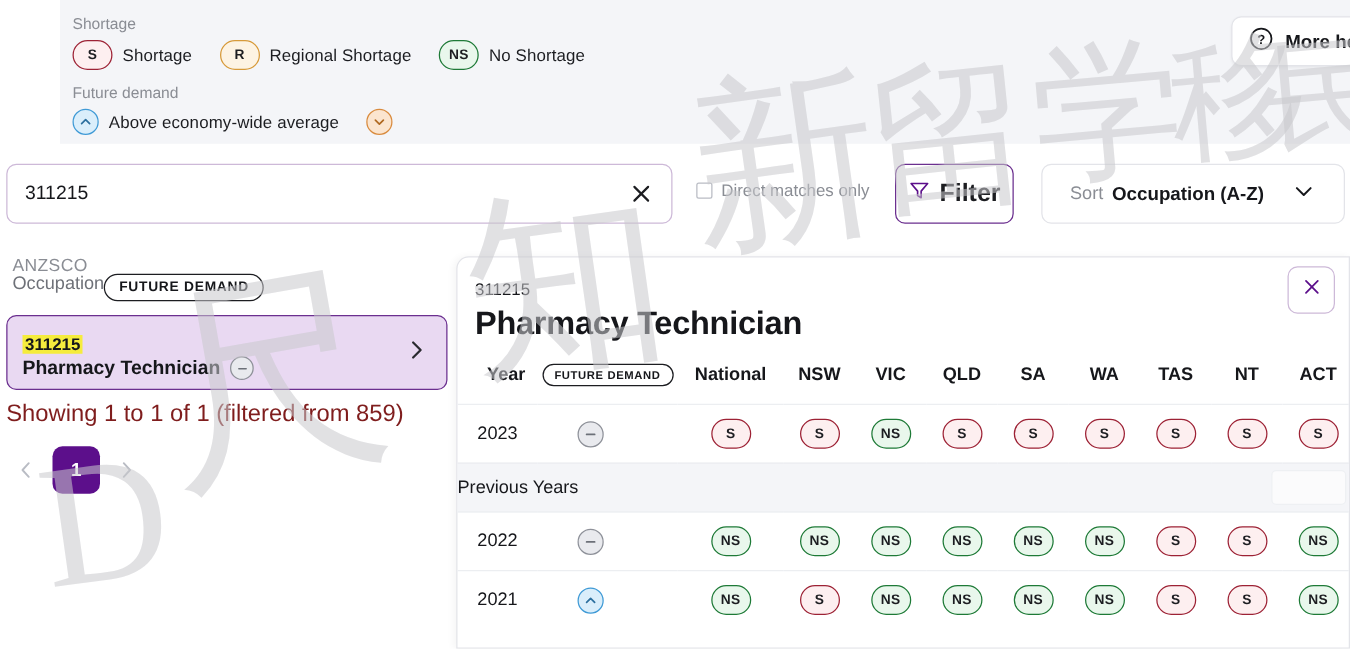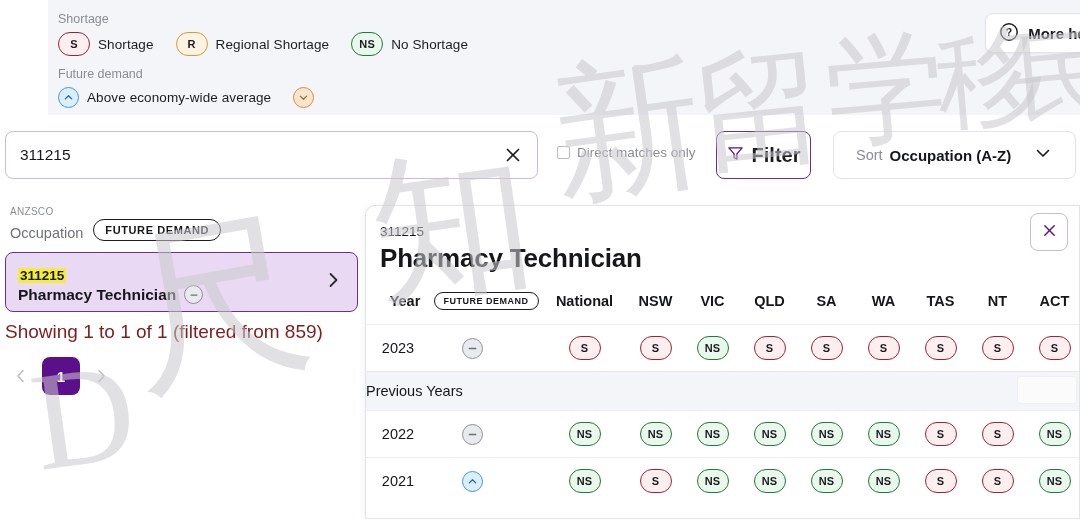--- a/index.html
+++ b/index.html
@@ -105,22 +105,22 @@
     display: flex; align-items: center; padding: 0 22px; cursor: pointer;
   }
   .sort-box .lbl { font-size: 14.5px; color: #8a8d94; margin-right: 7px; }
   .sort-box .val { font-size: 15px; font-weight: 700; color: #16171b; flex: 1; }
 
   
   .results {
     position: absolute; left: 0; top: 205px; width: 365px; z-index: 3;
   }
   .res-head { padding-left: 10px; }
-  .res-head .anzsco { font-size: 10px; color: #8a8d94; letter-spacing: .3px; line-height: 14px; }
-  .res-head .row2 { display: flex; align-items: flex-end; gap: 10px; }
+  .res-head .anzsco { font-size: 14px; color: #8a8d94; letter-spacing: .3px; line-height: 14px; }
+  .res-head .row2 { display: flex; align-items: flex-start; gap: 0; }
   .res-head .occ { font-size: 14.5px; color: #6e7178; }
   .chip {
     border: 1.4px solid #1c1d21; border-radius: 14px; padding: 4px 11px;
     font-size: 11px; font-weight: 600; letter-spacing: .6px; color: #16171b;
   }
 
   .res-item {
     margin: 11px 7px 0 5px; height: 60px;
     background: #e9d9f2; border: 1.5px solid #6b2f8f; border-radius: 8px;
     display: flex; align-items: center; padding: 0 14px 0 12px; cursor: pointer;

